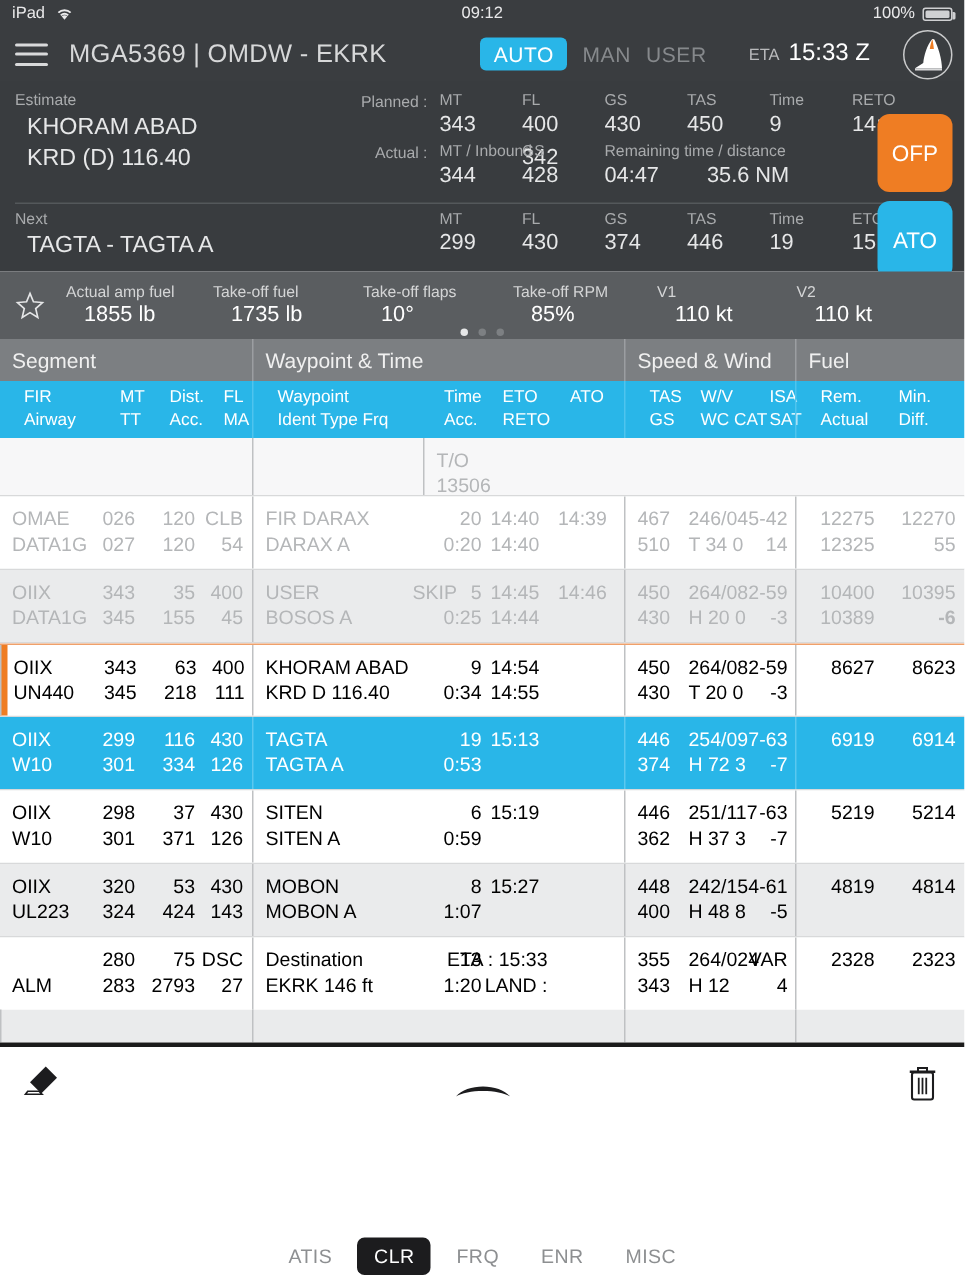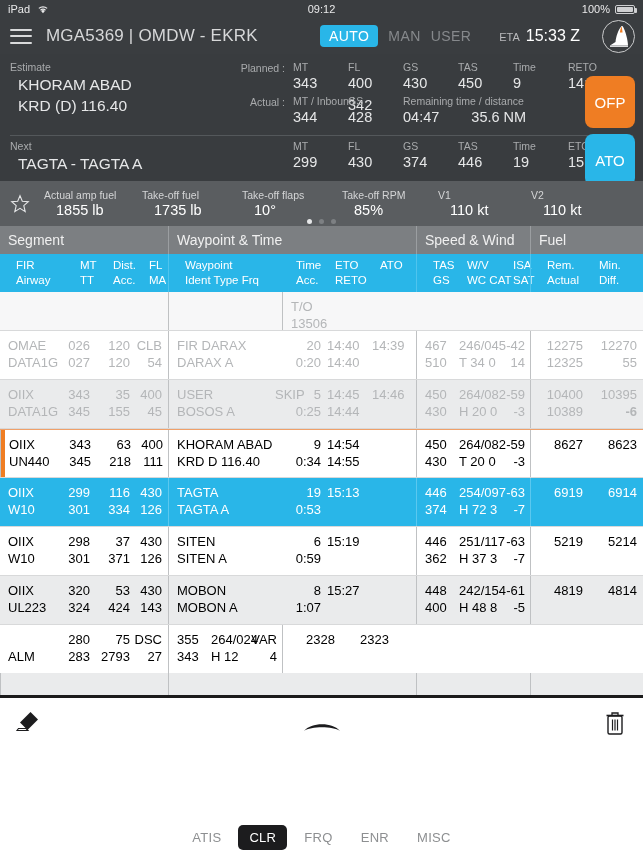--- a/index.html
+++ b/index.html
@@ -630,20 +630,29 @@
         <div class="row white">
           <div class="cellgrp" style="width: 168px;">
             <span class="t r1" style="left:8px"></span>
             <span class="t r2" style="left:8px">ALM</span>
             <span class="t r1 r-right" style="left:56px;width:34px;text-align:right">280</span>
             <span class="t r2 r-right" style="left:56px;width:34px;text-align:right">283</span>
             <span class="t r1 r-right" style="left:88px;width:42px;text-align:right">75</span>
             <span class="t r2 r-right" style="left:88px;width:42px;text-align:right">2793</span>
             <span class="t r1 r-right" style="left:124px;width:38px;text-align:right">DSC</span>
             <span class="t r2 r-right" style="left:124px;width:38px;text-align:right">27</span>
+          </div>
+          <div class="cellgrp" style="width: 248px;">
+            <span class="t r1" style="left:8px">Destination</span>
+            <span class="t r2" style="left:8px">EKRK   146 ft</span>
+            <span class="t r1 r-right" style="left:110px;width:42px;text-align:right">13</span>
+            <span class="t r2 r-right" style="left:110px;width:42px;text-align:right">1:20</span>
+            <span class="t r1 r-right" style="left:100px;width:96px;text-align:right">ETA : 15:33</span>
+            <span class="t r2 r-right" style="left:100px;width:96px;text-align:right">LAND :</span>
+            <span class="t r1" style="left:203px"></span>
           </div>
           <div class="cellgrp" style="width: 114px;">
             <span class="t r1" style="left:8px">355</span>
             <span class="t r2" style="left:8px">343</span>
             <span class="t r1" style="left:42px">264/024</span>
             <span class="t r2" style="left:42px">H 12</span>
             <span class="t r1 r-right" style="left:74px;width:34px;text-align:right">VAR</span>
             <span class="t r2 r-right" style="left:74px;width:34px;text-align:right">4</span>
           </div>
           <div class="cellgrp" style="width: 113px;">

